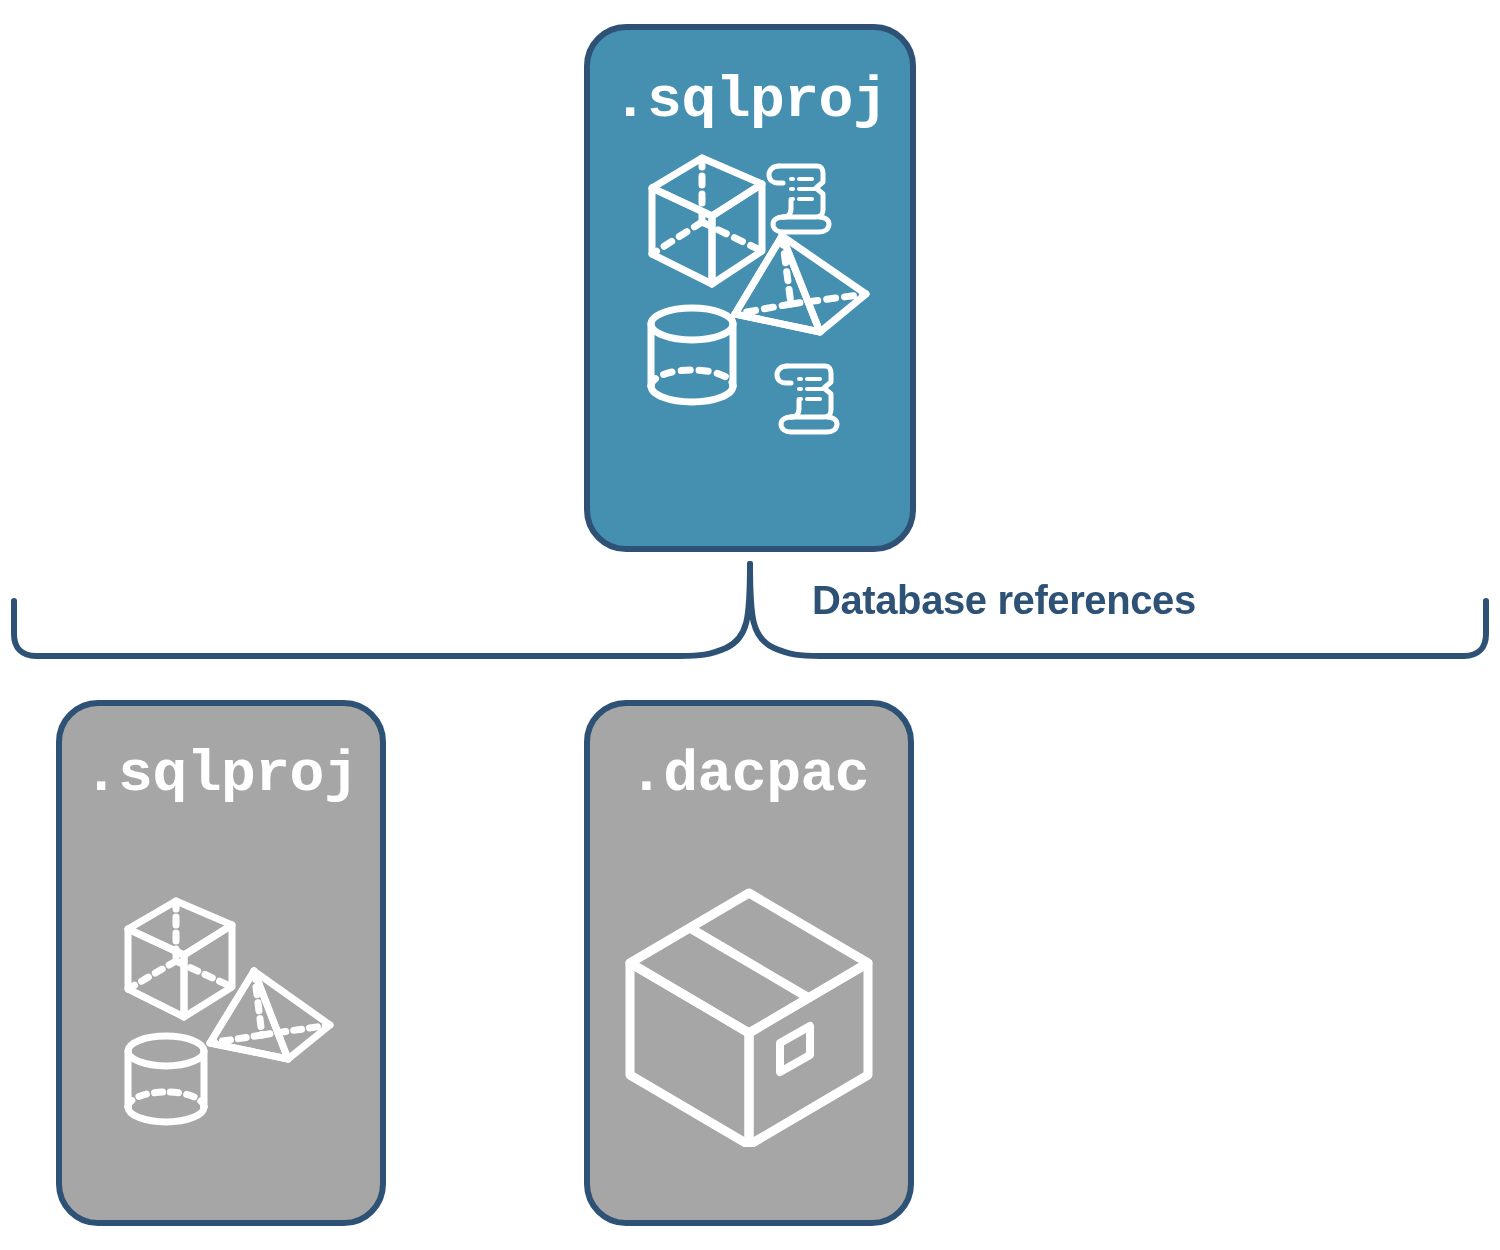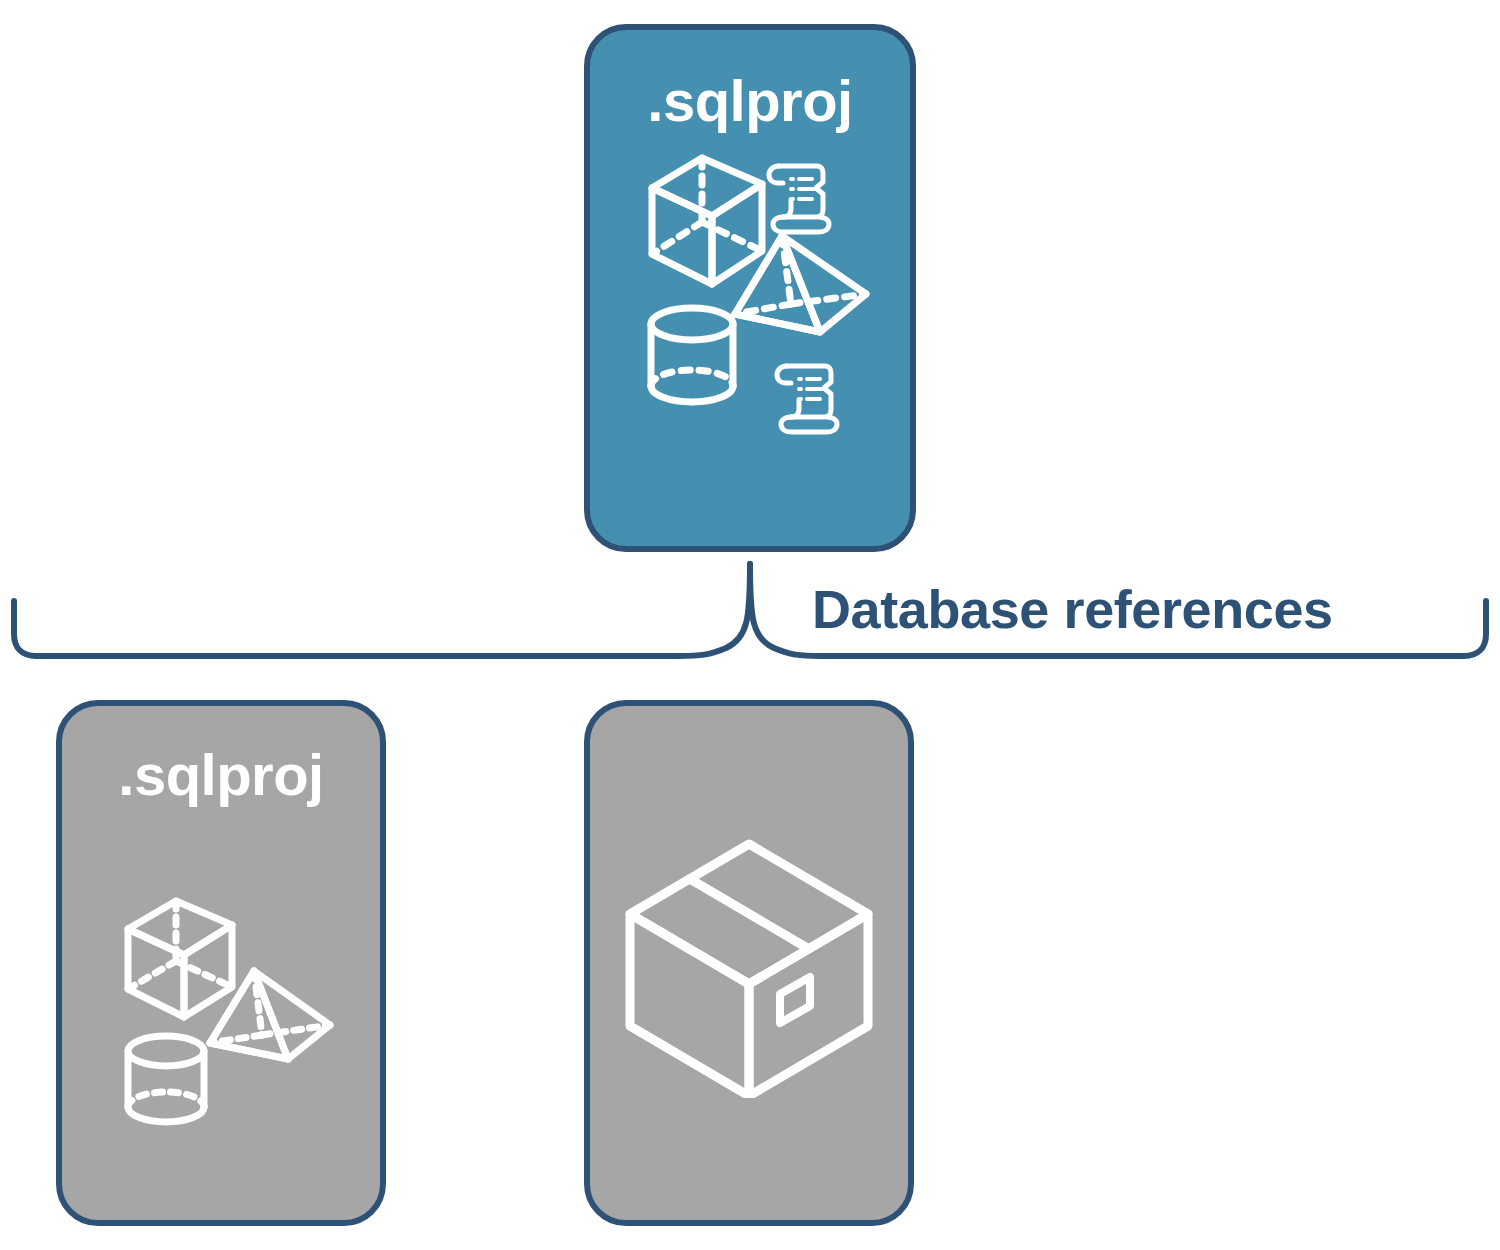--- a/index.html
+++ b/index.html
@@ -46,20 +46,21 @@
   .card.ref.c1 { left: 56px; }
   .card.ref.c2 { left: 584px; }
   .card.ref.c3 { left: 1112px; }
 
   .card-title {
     color: #ffffff;
     font-weight: bold;
     letter-spacing: -0.5px;
     line-height: 1;
     user-select: none;
+    font-family: Liberation Mono, monospace;
   }
   .card.top .card-title {
     font-size: 58px;
     margin-top: 42px;
   }
   .card.ref .card-title {
     font-size: 58px;
     margin-top: 40px;
   }
 
@@ -80,21 +81,21 @@
     top: 556px;
     width: 1500px;
     height: 160px;
     pointer-events: none;
   }
 
   .brace-label {
     position: absolute;
     left: 812px;
     top: 578px;
-    font-size: 54px;
+    font-size: 40px;
     font-weight: bold;
     color: #2e5275;
     letter-spacing: -0.4px;
     white-space: nowrap;
     user-select: none;
   }
 
   svg { display: block; }
 </style>
 </head>
@@ -207,20 +208,21 @@
           <path d="M22 164 L22 220"></path>
           <path d="M98 164 L98 220"></path>
           <path d="M22 220 A38 15 0 0 0 98 220"></path>
           <path d="M22 220 A38 15 0 0 1 98 220" stroke-dasharray="8 8"></path>
         </g>
       </svg>
     </div>
   </div>
 
   <div class="card ref c2">
+    <div class="card-title">.dacpac</div>
     <div class="card-art">
       <svg width="270" height="270" viewBox="0 0 270 270" fill="none" stroke="#ffffff" stroke-width="9" stroke-linecap="round" stroke-linejoin="round">
 
         <path d="M135 16 L254 86 L135 156 L16 86 Z"></path>
 
         <path d="M16 86 L16 198 L135 268 L135 156 Z"></path>
 
         <path d="M135 156 L254 86 L254 198 L135 268 Z"></path>
 
         <path d="M76 51 L195 121"></path>

